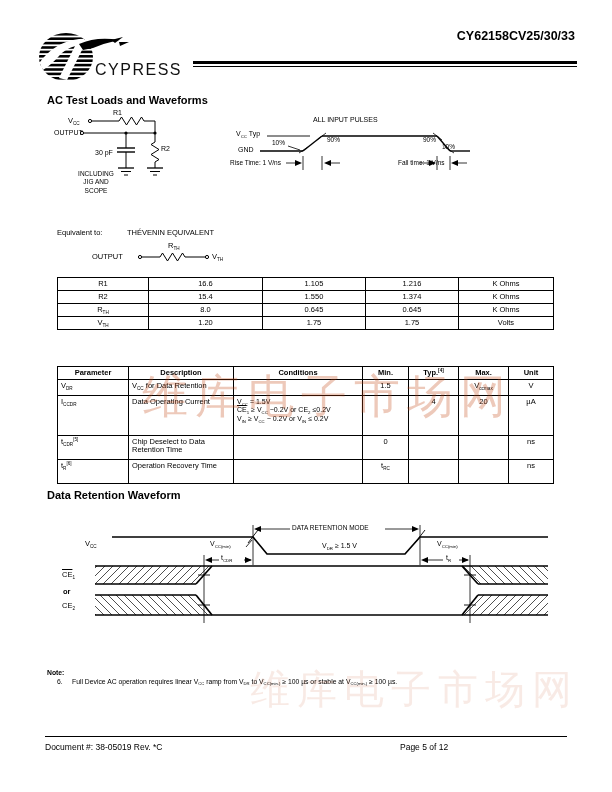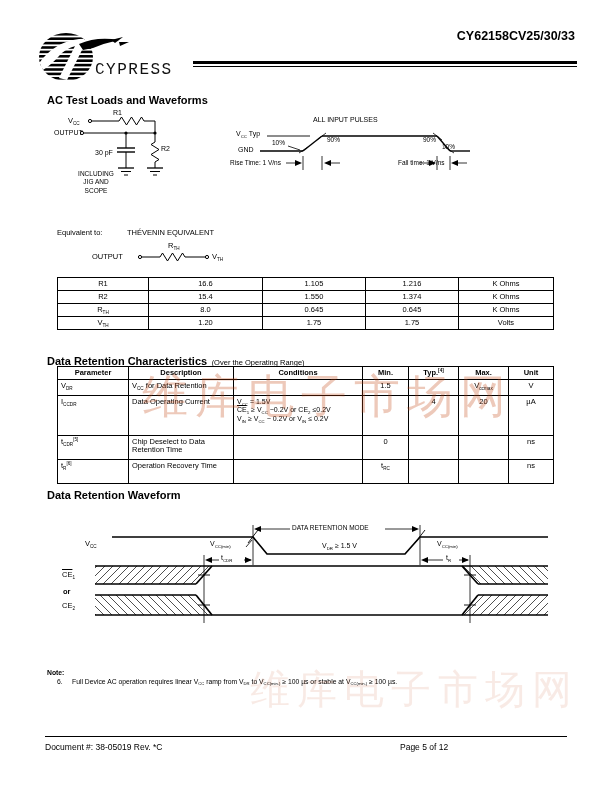--- a/index.html
+++ b/index.html
@@ -9,21 +9,21 @@
   .b{font-weight:bold;}
   .t65{font-size:6.5px;}
   .t68{font-size:6.8px;}
   .t7{font-size:7px;}
   .t75{font-size:7.5px;}
   .t85{font-size:8.5px;}
   .t11{font-size:11px;font-weight:bold;}
   sub{font-size:0.62em;vertical-align:-0.35em;line-height:0;}
   sup{font-size:0.62em;vertical-align:0.55em;line-height:0;}
   .ov{text-decoration:overline;}
-  .brand-text{font-family:Liberation Mono, monospace;font-size:16px;letter-spacing:1.5px;color:#111;}
+  .brand-text{font-family:Liberation Sans, sans-serif;font-size:16px;letter-spacing:1.5px;color:#111;}
   .rule-thick{position:absolute;background:#000;}
   .tbl{position:absolute;border-collapse:collapse;table-layout:fixed;}
   .tbl th,.tbl td{border:1px solid #000;font-size:7.5px;line-height:1.18;padding:1.5px 3px;
        vertical-align:top;text-align:center;overflow:hidden;}
   .tbl th{font-weight:bold;}
   .tbl td.l,.tbl th.l-h{ }
   .tbl .l{text-align:left;}
   .condline{font-size:7px;line-height:1.22;text-align:left;}
   .wm{position:absolute;color:#c2410c;font-size:46px;letter-spacing:7px;opacity:0.28;
       pointer-events:none;white-space:nowrap;}
@@ -202,24 +202,20 @@
     <tr style="height:13px">
       <td>V<sub>TH</sub></td>
       <td>1.20</td>
       <td>1.75</td>
       <td>1.75</td>
       <td>Volts</td>
     </tr>
   </tbody>
     </table>
 
-  <div class="abs" style="left:47px;top:351px">
-    <span class="t11">Data Retention Characteristics</span>
-    <span class="t75">(Over the Operating Range)</span>
-  </div>
 
   <table class="tbl" style="left:57px;top:366px;width:496px">
     <colgroup>
         <col style="width:71px">
         <col style="width:105px">
         <col style="width:129px">
         <col style="width:46px">
         <col style="width:50px">
         <col style="width:50px">
         <col style="width:45px">

